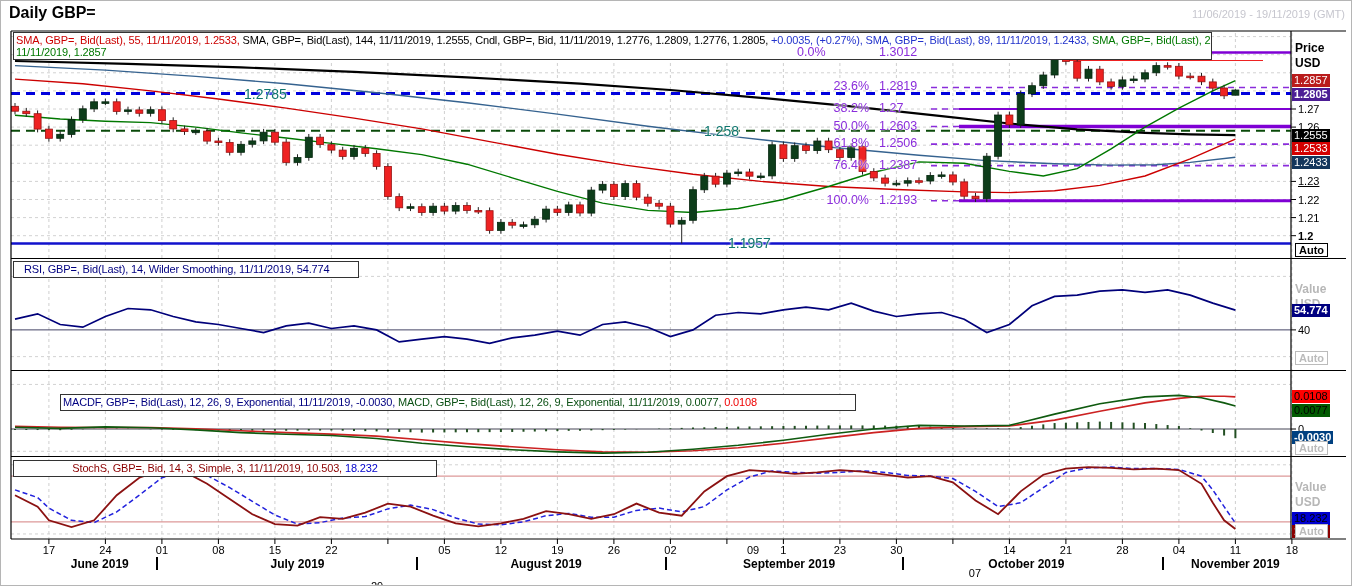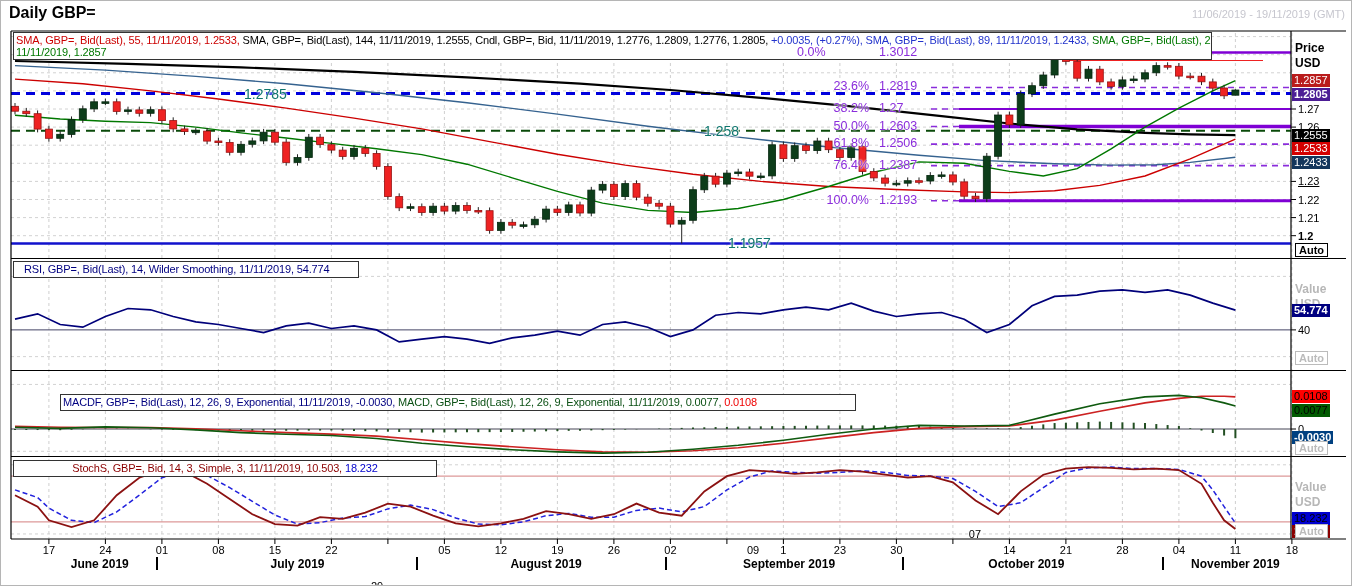--- a/index.html
+++ b/index.html
@@ -549,21 +549,21 @@
       <div class="abs daytick" style="left: 376px; top: 543px; margin-top: 36px;">29</div>
       <div class="abs daytick" style="left: 443.4px; top: 543px;">05</div>
       <div class="abs daytick" style="left: 499.9px; top: 543px;">12</div>
       <div class="abs daytick" style="left: 556.4px; top: 543px;">19</div>
       <div class="abs daytick" style="left: 612.9px; top: 543px;">26</div>
       <div class="abs daytick" style="left: 669.4px; top: 543px;">02</div>
       <div class="abs daytick" style="left: 752px; top: 543px;">09</div>
       <div class="abs daytick" style="left: 782.4px; top: 543px;">1</div>
       <div class="abs daytick" style="left: 838.9px; top: 543px;">23</div>
       <div class="abs daytick" style="left: 895.4px; top: 543px;">30</div>
-      <div class="abs daytick" style="left: 951.9px; top: 527px; padding-left: 44px;">07</div>
+      <div class="abs daytick" style="left: 951.9px; top: 566px; padding-left: 44px;">07</div>
       <div class="abs daytick" style="left: 1008.4px; top: 543px;">14</div>
       <div class="abs daytick" style="left: 1064.9px; top: 543px;">21</div>
       <div class="abs daytick" style="left: 1121.4px; top: 543px;">28</div>
       <div class="abs daytick" style="left: 1177.9px; top: 543px;">04</div>
       <div class="abs daytick" style="left: 1234.4px; top: 543px;">11</div>
       <div class="abs daytick" style="left: 1290.9px; top: 543px;">18</div>
       <div class="abs month" style="left: 98.75px; top: 556px;">June 2019</div>
       <div class="abs month" style="left: 296.5px; top: 556px;">July 2019</div>
       <div class="abs month" style="left: 545.1px; top: 556px;">August 2019</div>
       <div class="abs month" style="left: 788.05px; top: 556px;">September 2019</div>

